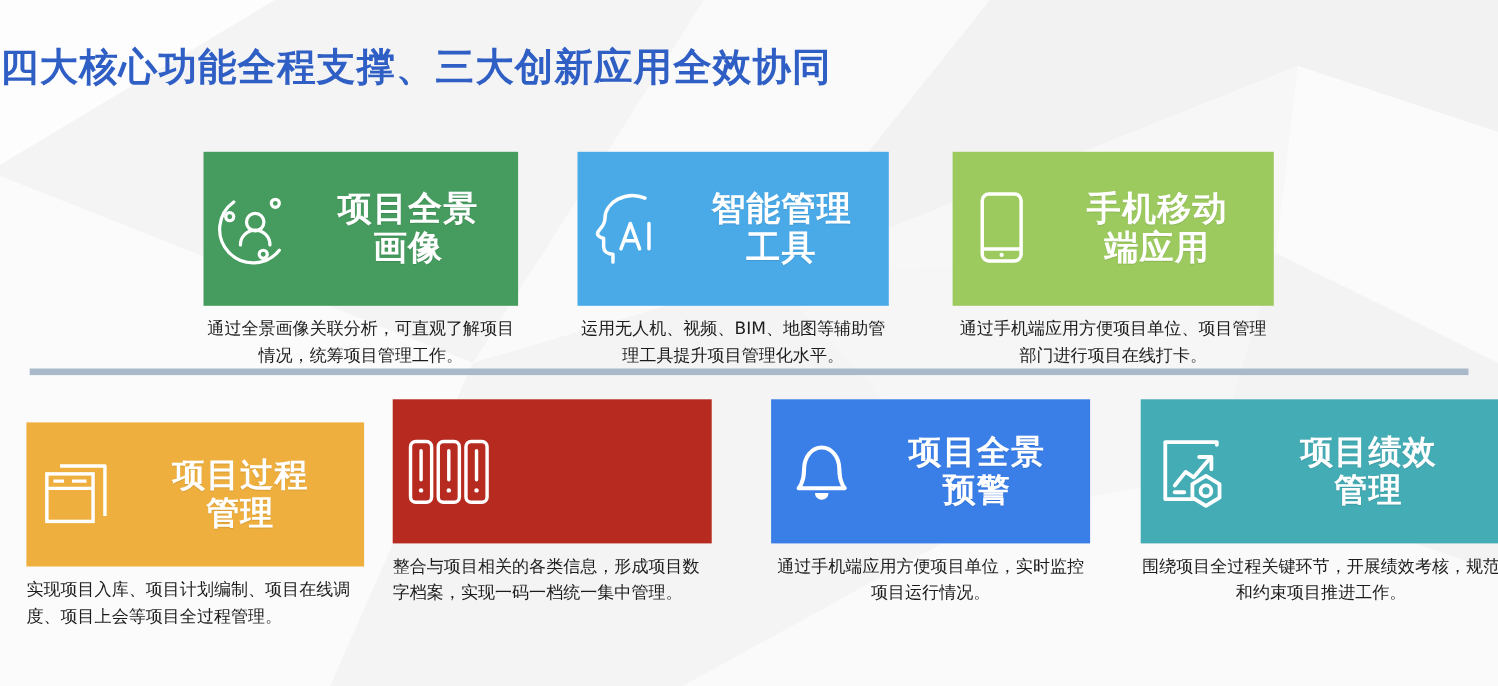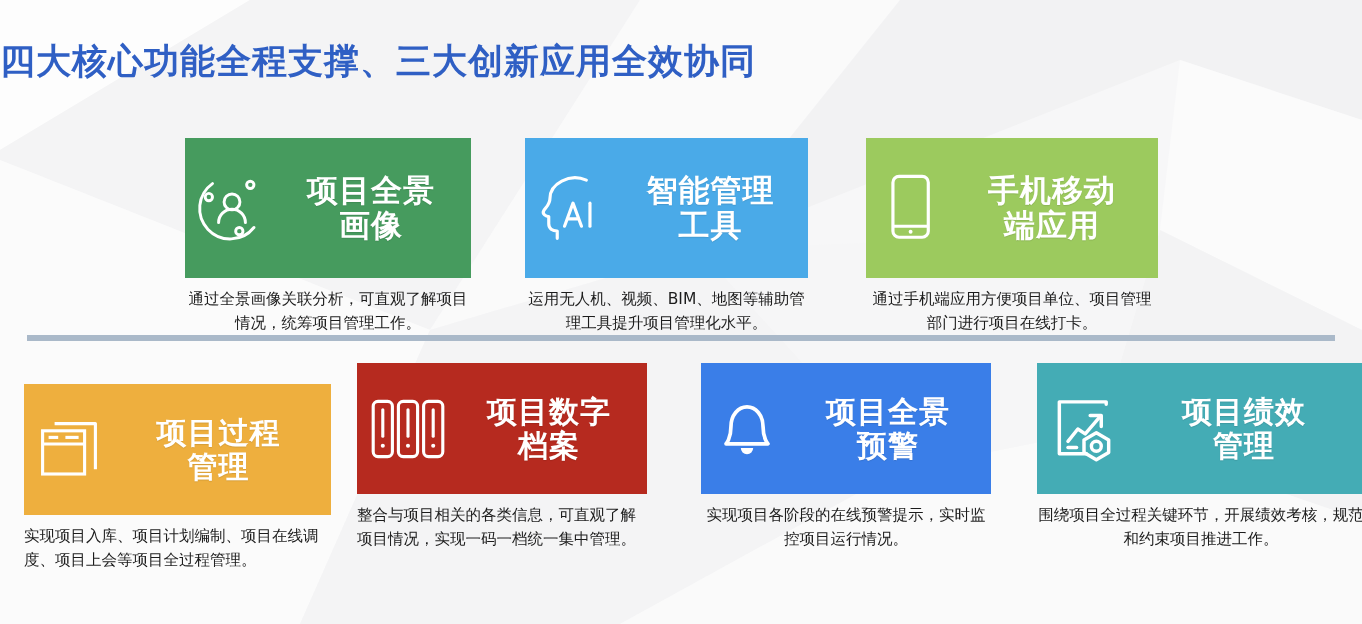--- a/index.html
+++ b/index.html
@@ -182,38 +182,36 @@
         <rect x="27" y="7" width="16" height="46" rx="4"></rect>
         <rect x="48" y="7" width="16" height="46" rx="4"></rect>
         <path d="M14 14 L14 36" stroke-linecap="round"></path>
         <path d="M35 14 L35 36" stroke-linecap="round"></path>
         <path d="M56 14 L56 36" stroke-linecap="round"></path>
         <circle cx="14" cy="44" r="1.7" fill="#fff" stroke="none"></circle>
         <circle cx="35" cy="44" r="1.7" fill="#fff" stroke="none"></circle>
         <circle cx="56" cy="44" r="1.7" fill="#fff" stroke="none"></circle>
       </svg>
     </span>
-    <span class="ttl">项目数字
-档案</span>
-  </div>
-  <div class="desc">整合与项目相关的各类信息，可直观了解项目情况，实现一码一档统一集中管理。</div>
+  </div>
+  <div class="desc">整合与项目相关的各类信息，形成项目数字档案，实现一码一档统一集中管理。</div>
 </div>
 
 <div class="card r2" id="card-5">
   <div class="banner" style="background:#3a7ee8">
     <span class="ico">
       <svg width="76" height="74" viewBox="0 0 60 60" fill="none" stroke="#fff" stroke-width="3">
         <path d="M13 42 C13 42 17 38 17 28 C17 19 22.8 12 30 12 C37.2 12 43 19 43 28 C43 38 47 42 47 42 Z" stroke-linejoin="round"></path>
         <path d="M25 45.5 a5 5 0 0 0 10 0 Z" fill="#fff" stroke="none"></path>
       </svg>
     </span>
     <span class="ttl">项目全景
 预警</span>
   </div>
-  <div class="desc">实现项目各阶段的在线预警提示，实时监控项目运行情况。</div>
+  <div class="desc">通过手机端应用方便项目单位，实时监控项目运行情况。</div>
 </div>
 
 <div class="card r2" id="card-6">
   <div class="banner" style="background:#44acb5">
     <span class="ico">
       <svg width="78" height="74" viewBox="0 0 60 60" fill="none" stroke="#fff" stroke-width="2.8">
         <path d="M48 10 L48 8 L10 8 L10 50 L32 50" stroke-linejoin="round" stroke-linecap="round"></path>
         <path d="M17 40 L25 30 L31 34 L43 20" stroke-linejoin="round" stroke-linecap="round"></path>
         <path d="M35 19 L44 19 L44 28" stroke-linejoin="round" stroke-linecap="round"></path>
         <path d="M17 45 L24 45" stroke-linecap="round"></path>

